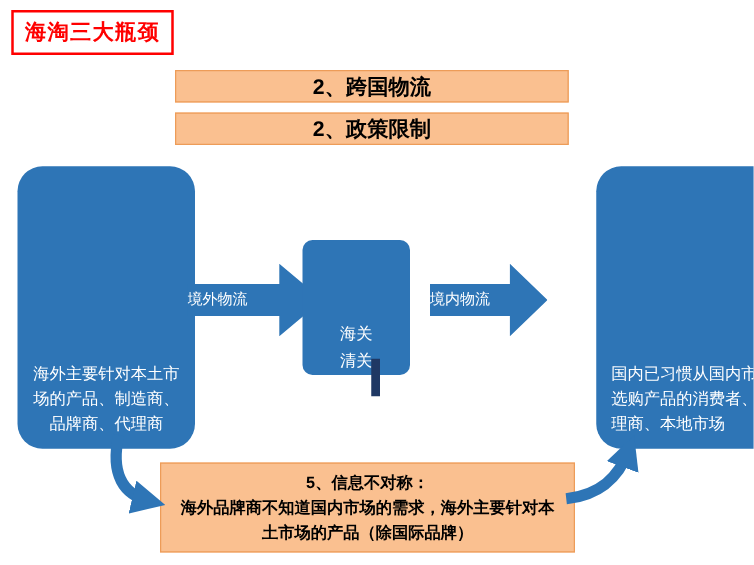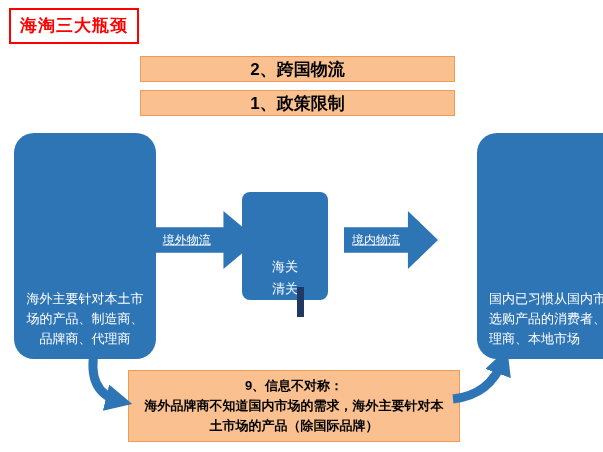--- a/index.html
+++ b/index.html
@@ -63,23 +63,22 @@
   .block-arrow{
     position:absolute;top:211px;height:58px;
     background:var(--blue);
     clip-path:polygon(0 28%,68% 28%,68% 0,100% 50%,68% 100%,68% 72%,0 72%);
   }
   .block-arrow.a1{left:150px;width:108px;}
   .block-arrow.a2{left:344px;width:94px;}
   .arrow-label{
     position:absolute;left:0;top:50%;width:68%;
     transform:translateY(-50%);
-    text-align:center;color:#fff;font-size:12px;
+    text-align:left;color:#fff;font-size:12px;
     white-space:nowrap;
-    text-decoration:underline;
   }
   .connector{
     position:absolute;left:297px;top:287px;width:7px;height:30px;
     background:var(--dark);
   }
   .note-box{
     position:absolute;left:128px;top:370px;width:332px;height:72px;
     background:var(--orange_fill);
     border:1px solid var(--orange_border);
     color:#000;font-size:13px;font-weight:bold;line-height:1.55;
@@ -92,21 +91,21 @@
   }
 </style>
 </head>
 <body>
 
 <div class="canvas">
 
   <div class="title-box">海淘三大瓶颈</div>
 
   <div class="banner b1">2、跨国物流</div>
-  <div class="banner b2">1、政策限制</div>
+  <div class="banner b2">2、政策限制</div>
 
   <div class="bluebox left">
     <span>海外主要针对本土市场的产品、制造商、品牌商、代理商</span>
   </div>
 
   <div class="block-arrow a1">
     <span class="arrow-label">境外物流</span>
   </div>
 
   <div class="bluebox center">
@@ -117,21 +116,21 @@
 
   <div class="block-arrow a2">
     <span class="arrow-label">境内物流</span>
   </div>
 
   <div class="bluebox right">
     <span>国内已习惯从国内市场选购产品的消费者、代理商、本地市场</span>
   </div>
 
   <div class="note-box">
-    <div>9、信息不对称：</div>
+    <div>5、信息不对称：</div>
     <div>海外品牌商不知道国内市场的需求，海外主要针对本土市场的产品（除国际品牌）</div>
   </div>
 
   <svg class="arrows" viewBox="0 0 603 452" xmlns="http://www.w3.org/2000/svg">
     <defs>
       <marker id="ah" markerWidth="3" markerHeight="3" refX="1.6" refY="1.5" orient="auto">
         <path d="M0,0 L3,1.5 L0,3 Z" style="fill:var(--blue)"></path>
       </marker>
     </defs>
     <path d="M 95 348 C 88 380, 99 396, 120 401" style="stroke:var(--blue)" fill="none" stroke-width="9" marker-end="url(#ah)"></path>

